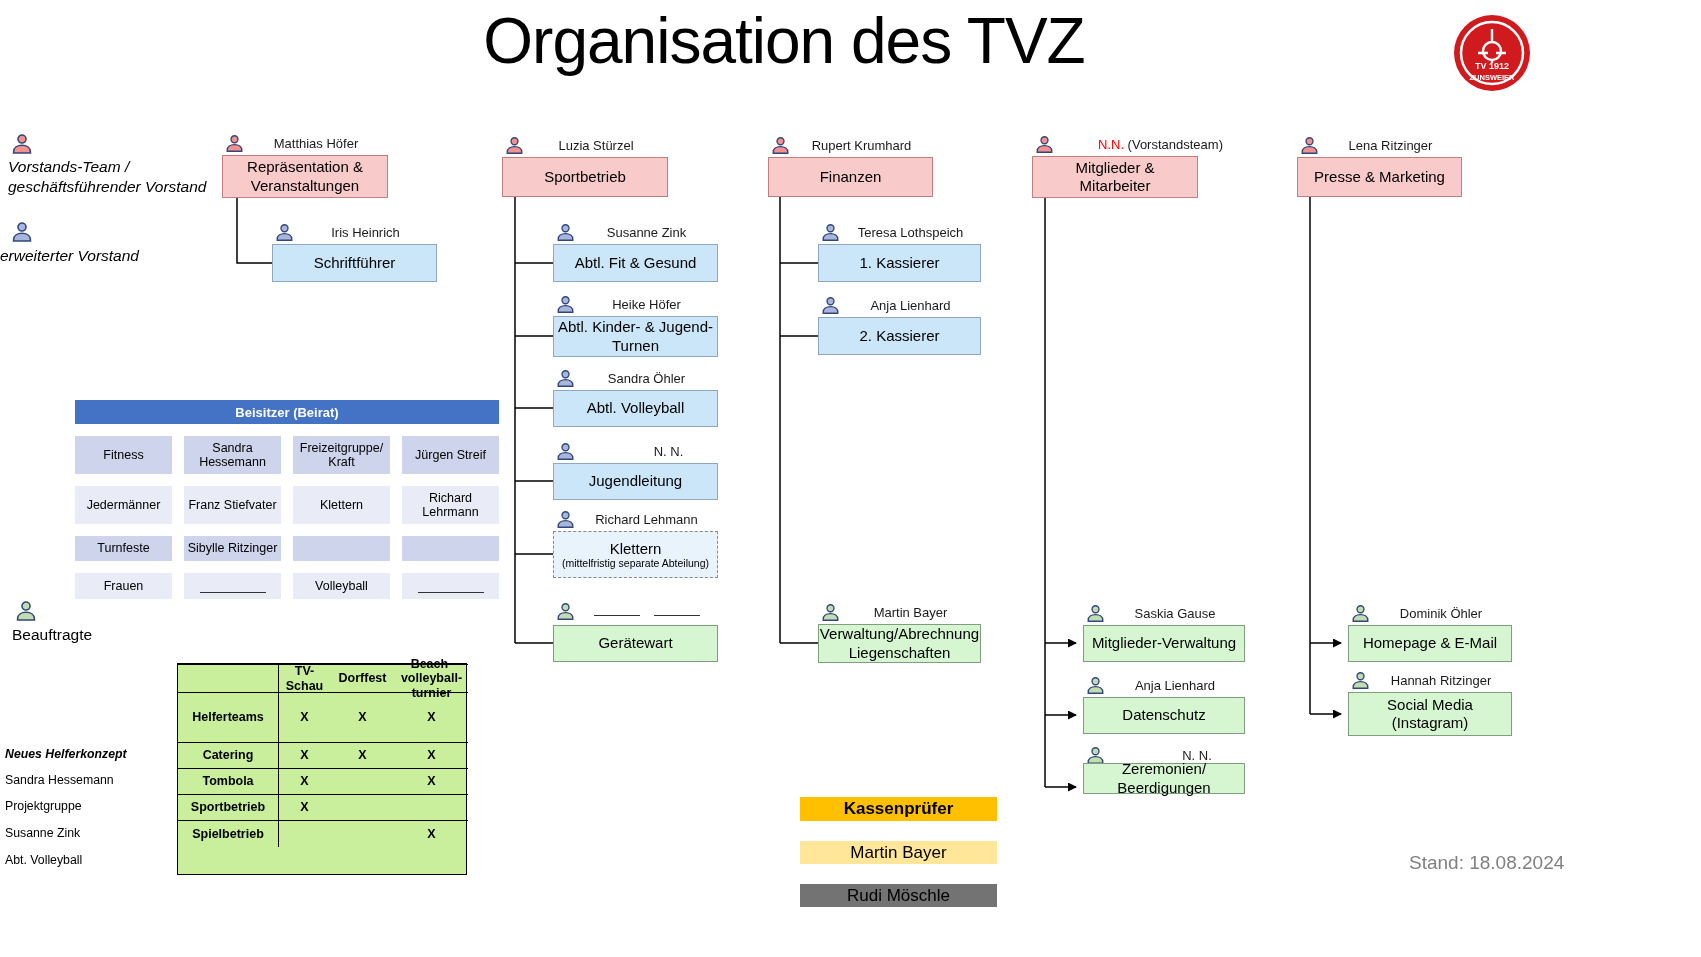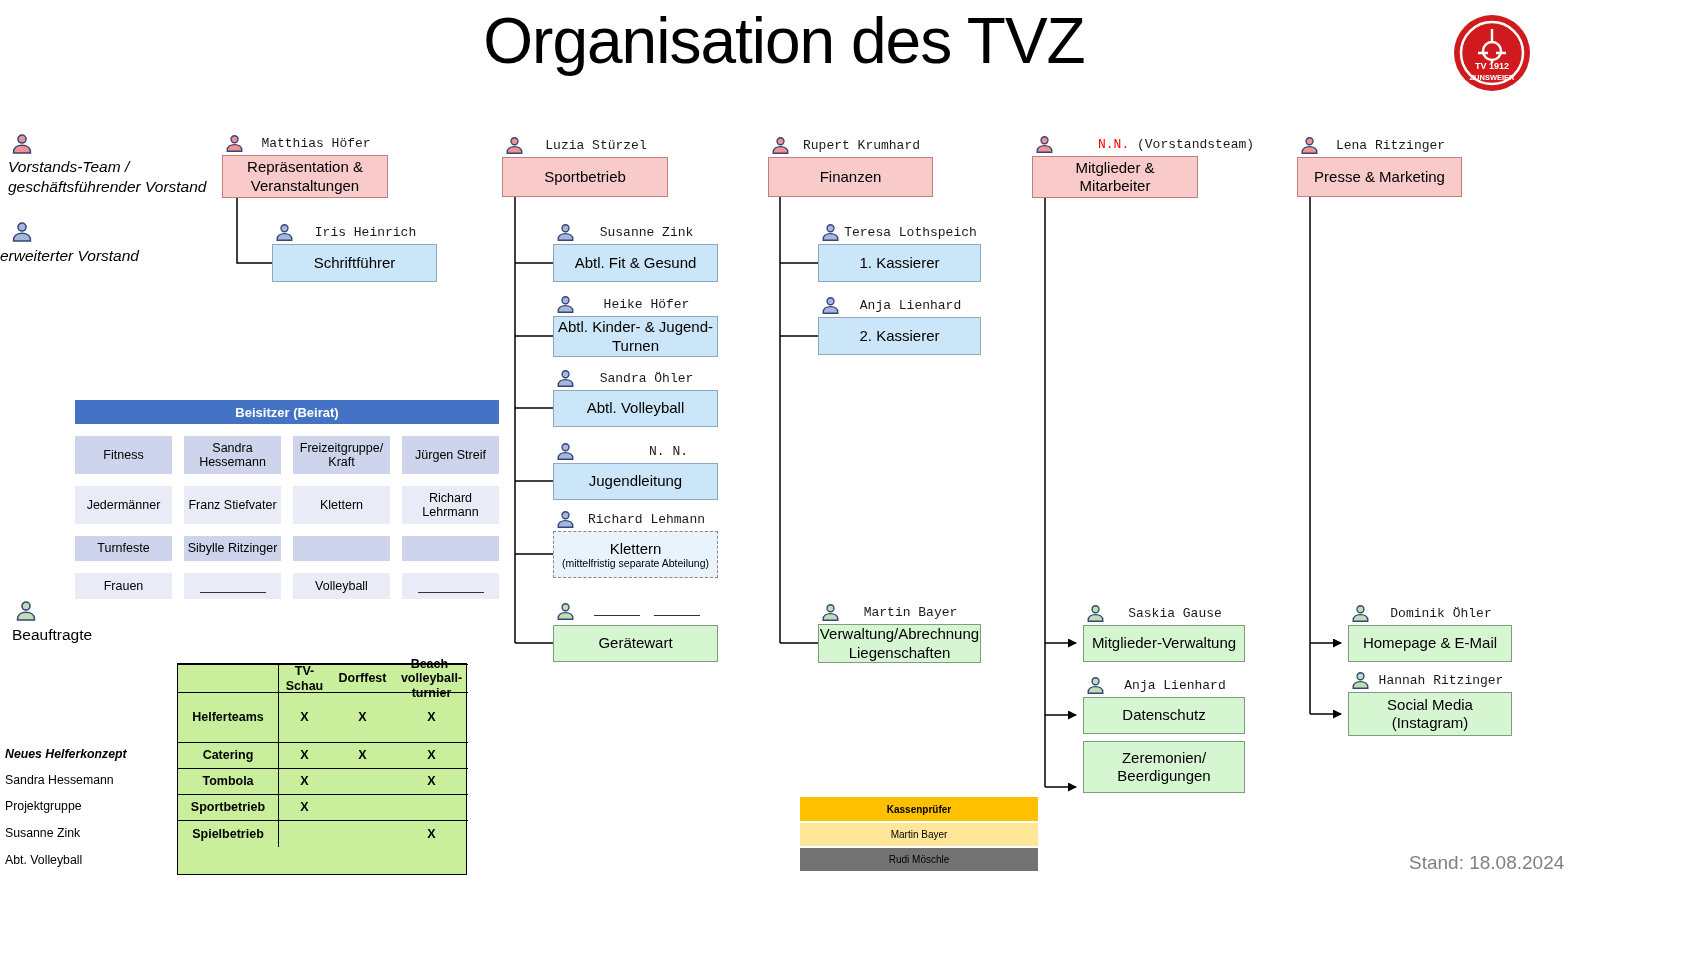--- a/index.html
+++ b/index.html
@@ -12,21 +12,21 @@
   .box{position:absolute;display:flex;flex-direction:column;align-items:center;justify-content:center;
        text-align:center;font-size:15px;line-height:1.22;white-space:pre-line;box-sizing:border-box;}
   .head-box{background:#F8CACA;border:1.4px solid #C08080;}
   .dept-box{background:#CBE6F8;border:1.4px solid #8FA8BD;}
   .assign-box{background:#D5F6D1;border:1.4px solid #7E9E7E;}
   .dashed-box{background:#E9F3FC;border:1.4px dashed #888;}
   .note{font-size:10.5px;line-height:1.1;}
 
   
   .nrow{position:absolute;display:flex;align-items:center;height:22px;}
-  .nrow .nm{flex:1;text-align:center;font-size:13px;color:#1a1a1a;white-space:nowrap;font-family:Liberation Mono, monospace;}
+  .nrow .nm{flex:1;text-align:center;font-size:13px;color:#1a1a1a;white-space:nowrap;}
   .red{color:#ff0000;padding-left:44px;}
   .picon{width:19px;height:21px;flex:0 0 auto;margin-left:3px;stroke-width:1.7;}
   .picon.lg{width:22px;height:24px;}
   .picon.pink{fill:#F2918D;stroke:#30467C;}
   .picon.blue{fill:#A9B6DC;stroke:#30467C;}
   .picon.green{fill:#C2DEB0;stroke:#30467C;}
 
   .legend{position:absolute;font-style:italic;font-size:15.5px;line-height:1.3;white-space:pre-line;}
   .legend.plain{font-style:normal;}
 
@@ -52,22 +52,22 @@
         font-size:12.5px;font-weight:bold;}
   .etab .t{grid-column:1/-1;display:flex;align-items:center;justify-content:center;font-size:13px;}
   .etab .c{display:flex;align-items:center;justify-content:center;text-align:center;
            white-space:pre-line;line-height:1.15;}
   .etab .bt{border-top:1.4px solid #000;}
   .etab .br{border-right:1.4px solid #000;}
   .sidelbl{position:absolute;width:160px;text-align:left;font-size:12.3px;height:16px;line-height:16px;}
   .sidelbl.it{font-style:italic;font-weight:bold;}
 
   
-  .ktab{position:absolute;left:800px;top:797px;width:238px;display:grid;
-        grid-template-rows:24px 23px 23px;gap:2px;font-size:10px;text-align:center;}
+  .ktab{position:absolute;left:800px;top:797px;width:197px;display:grid;
+        grid-template-rows:24px 23px 23px;gap:20px;font-size:17px;text-align:center;}
   .ktab div{display:flex;align-items:center;justify-content:center;}
   .ktab .kh{background:#FFC000;font-weight:bold;}
   .ktab .k1{background:#FFE699;}
   .ktab .k2{background:#737373;}
 
   .stand{position:absolute;left:1366px;top:852px;width:320px;font-size:19px;color:#808080;margin-left:43px;}
 
   .conn{position:absolute;left:0;top:0;pointer-events:none;}
   .logo{position:absolute;left:1452px;top:13px;}
 </style>
@@ -273,21 +273,21 @@
   <span class="nm">Anja Lienhard</span>
 </div>
 <div class="box assign-box" style="left:1083px;top:697px;width:162px;height:37px">Datenschutz</div>
 
 <div class="nrow" style="left:1083px;top:744px;width:162px">
   <svg class="picon green" viewBox="0 0 24 24">
       <use href="#person"></use>
     </svg>
   <span class="nm red">N. N.</span>
 </div>
-<div class="box assign-box" style="left:1083px;top:741px;width:162px;height:52px">Zeremonien/
+<div class="box assign-box" style="left:1083px;top:763px;width:162px;height:31px">Zeremonien/
 Beerdigungen</div>
 
 <div class="nrow" style="left:1297px;top:134px;width:165px">
   <svg class="picon pink" viewBox="0 0 24 24">
       <use href="#person"></use>
     </svg>
   <span class="nm">Lena Ritzinger</span>
 </div>
 <div class="box head-box" style="left:1297px;top:157px;width:165px;height:40px">Presse &amp; Marketing</div>
 

